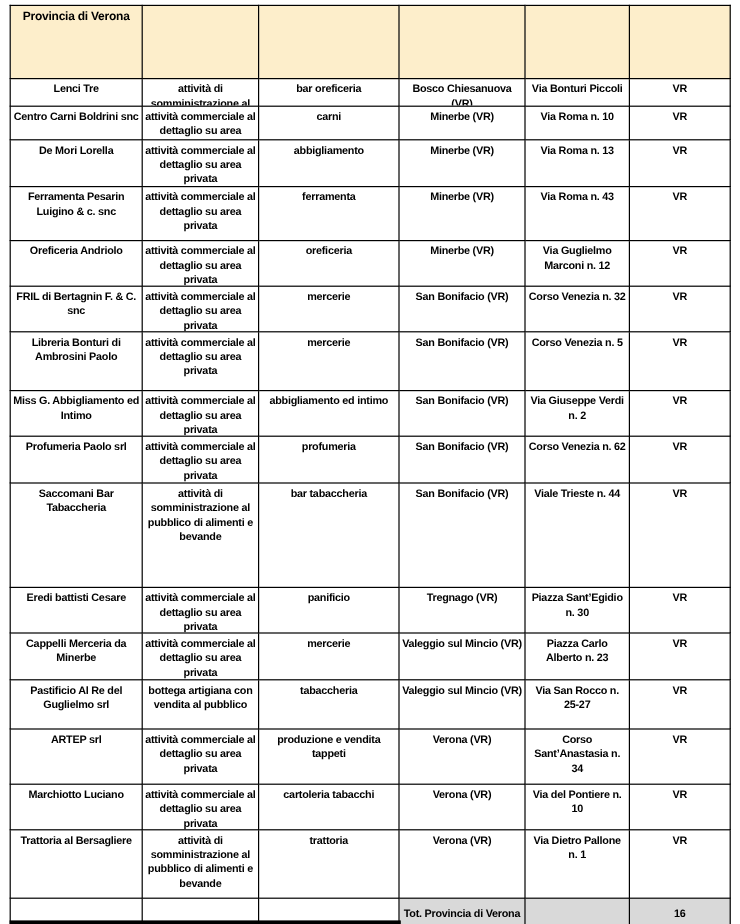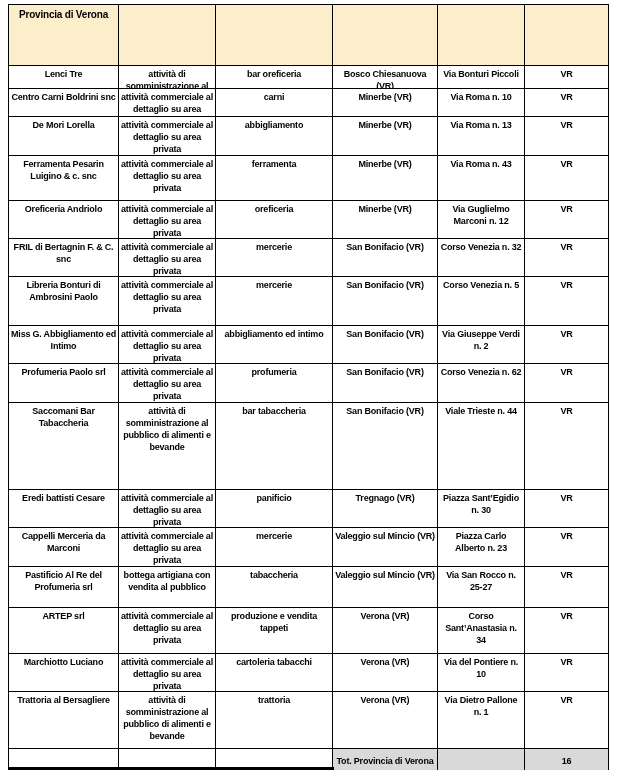--- a/index.html
+++ b/index.html
@@ -305,42 +305,42 @@
       <td>
             <div class="cb">Piazza Sant’Egidio n. 30</div>
           </td>
       <td>
             <div class="cb">VR</div>
           </td>
     </tr>
 
     <tr class="h38">
       <td>
-            <div class="cb">Cappelli Merceria da Marconi</div>
+            <div class="cb">Cappelli Merceria da Minerbe</div>
           </td>
       <td>
             <div class="cb">attività commerciale al dettaglio su area privata</div>
           </td>
       <td>
             <div class="cb">mercerie</div>
           </td>
       <td>
             <div class="cb">Valeggio sul Mincio (VR)</div>
           </td>
       <td>
             <div class="cb">Piazza Carlo Alberto n. 23</div>
           </td>
       <td>
             <div class="cb">VR</div>
           </td>
     </tr>
 
     <tr class="h40">
       <td>
-            <div class="cb">Pastificio Al Re del Profumeria srl</div>
+            <div class="cb">Pastificio Al Re del Guglielmo srl</div>
           </td>
       <td>
             <div class="cb">bottega artigiana con vendita al pubblico</div>
           </td>
       <td>
             <div class="cb">tabaccheria</div>
           </td>
       <td>
             <div class="cb">Valeggio sul Mincio (VR)</div>
           </td>

